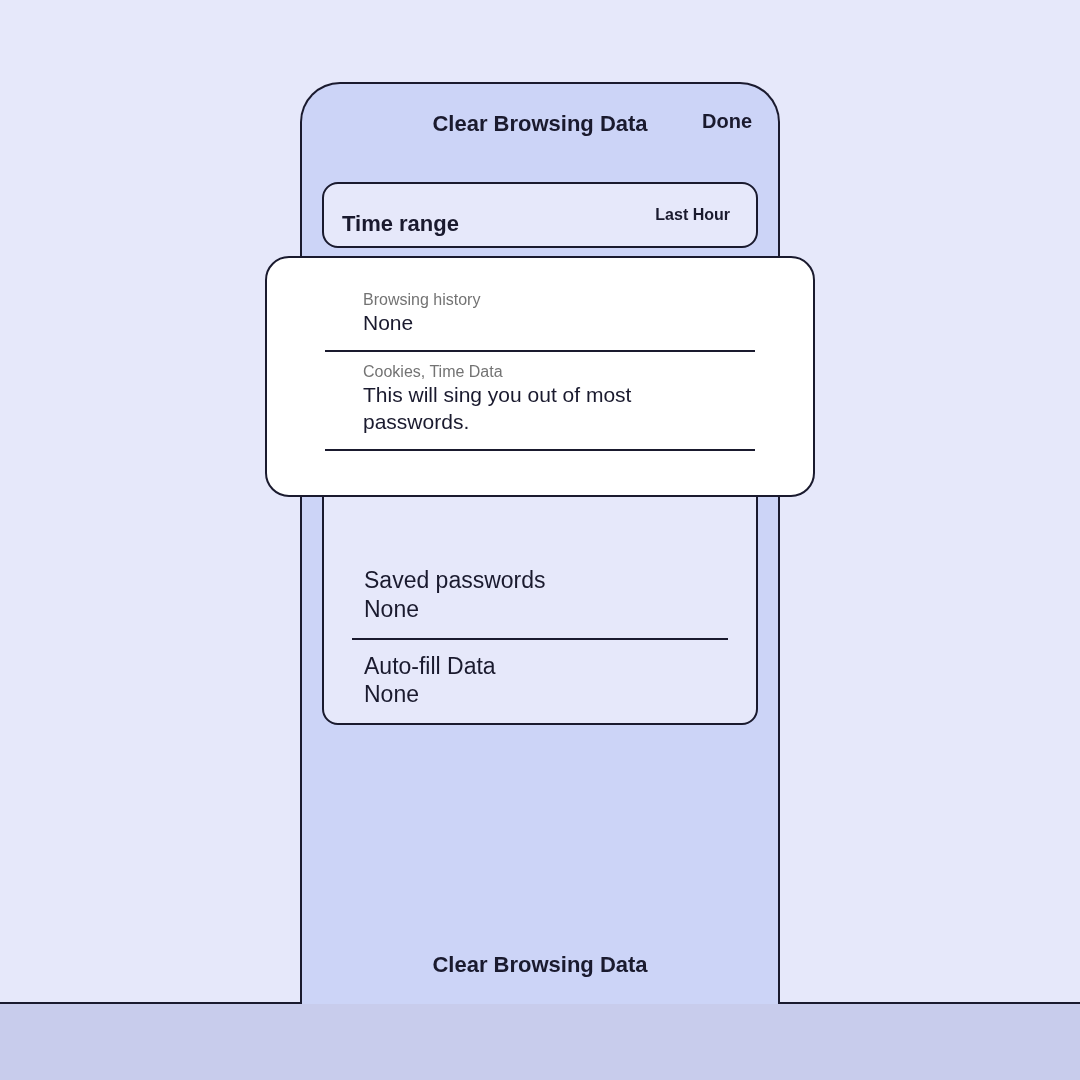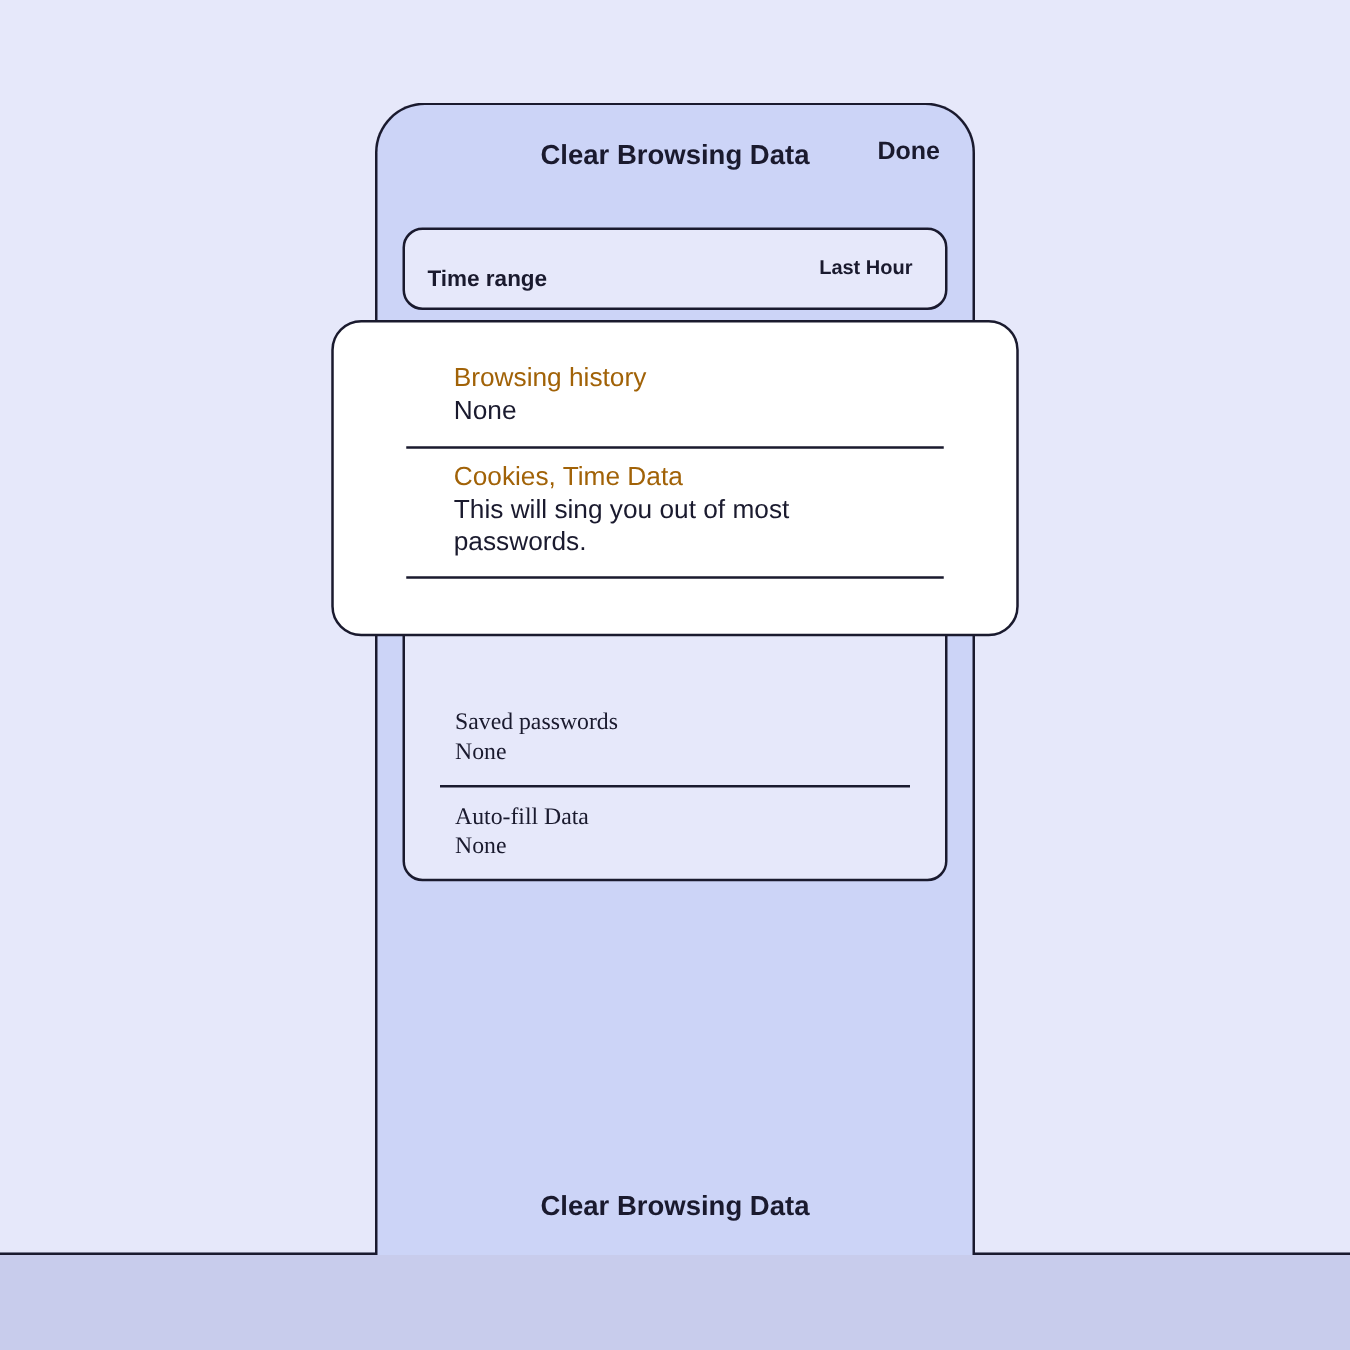--- a/index.html
+++ b/index.html
@@ -56,21 +56,21 @@
     height: 66px;
     border: 2px solid #1a1a2e;
     border-radius: 16px;
     background: #e6e8fa;
     display: flex;
     align-items: center;
     justify-content: space-between;
     padding: 0 26px 0 18px;
   }
   .timerange .label {
-    font-size: 18px;
+    font-size: 22px;
     font-weight: 700;
     color: #1a1a2e;
     margin-top: 17px;
   }
   .timerange .value {
     font-size: 16px;
     font-weight: 700;
     color: #1a1a2e;
   }
   .panel-lower {
@@ -87,43 +87,42 @@
     width: 550px;
     background: #ffffff;
     border: 2px solid #1a1a2e;
     border-radius: 24px;
     padding: 22px 0 20px 0;
   }
   .item {
     padding: 10px 58px 14px 96px;
   }
   .item-title {
-    font-size: 21px;
-    color: #a16207;
+    font-size: 16px;
+    color: #737373;
     line-height: 1.25;
   }
   .item-sub {
     font-size: 21px;
     color: #1a1a2e;
     line-height: 1.25;
   }
   .divider {
     height: 2px;
     background: #1a1a2e;
     margin: 0 58px 0 58px;
   }
   .lower-item {
     padding: 12px 40px 14px 40px;
   }
   .lower-item .item-title,
   .lower-item .item-sub {
-    font-size: 19px;
+    font-size: 23px;
     color: #1a1a2e;
     line-height: 1.25;
-    font-family: Liberation Serif, serif;
   }
   .lower-divider {
     height: 2px;
     background: #1a1a2e;
     margin: 0 28px;
   }
   .clear-btn {
     position: absolute;
     left: 0;
     right: 0;

